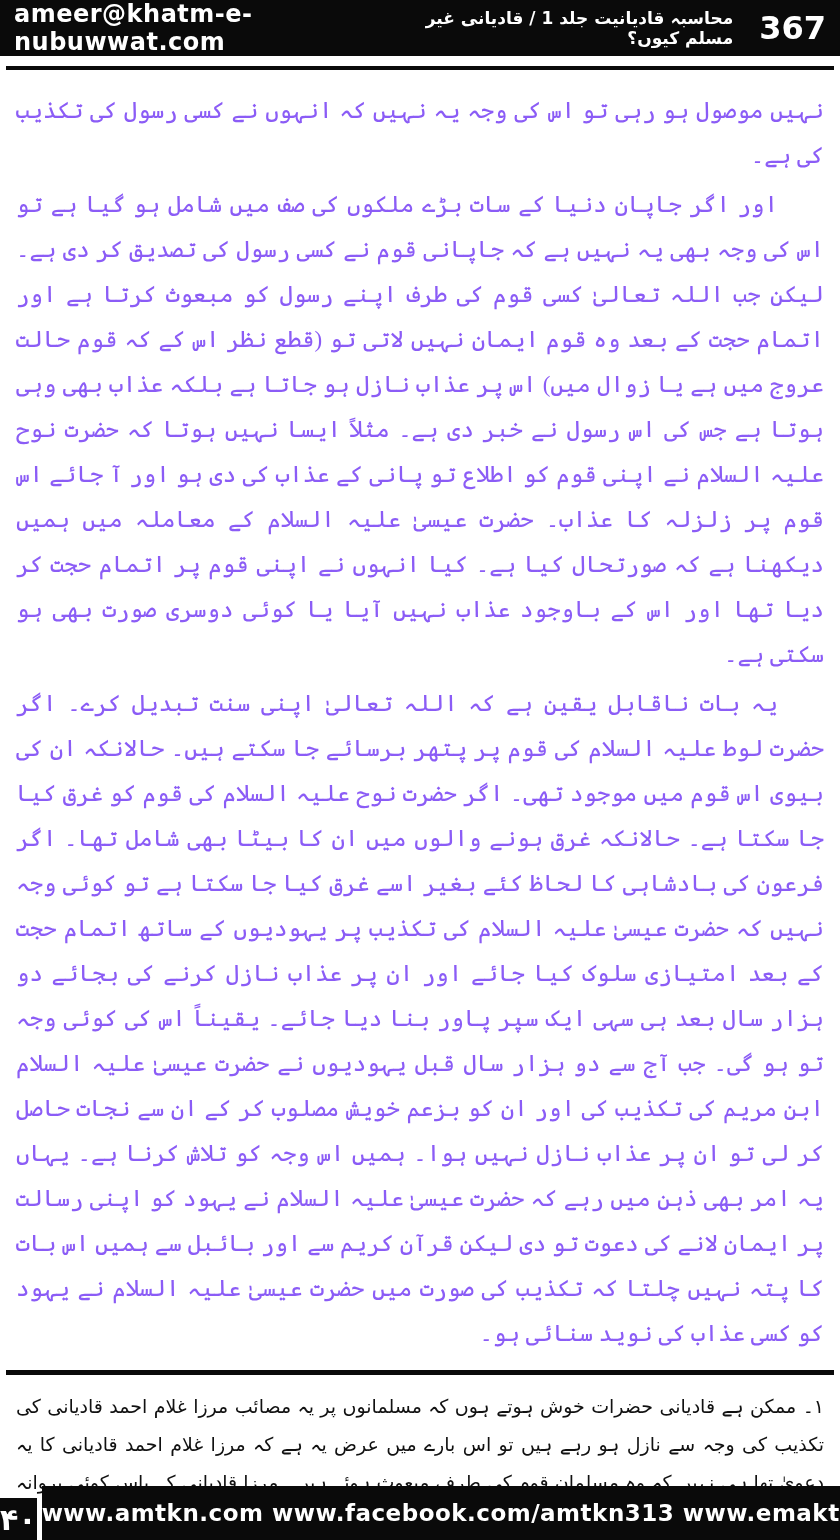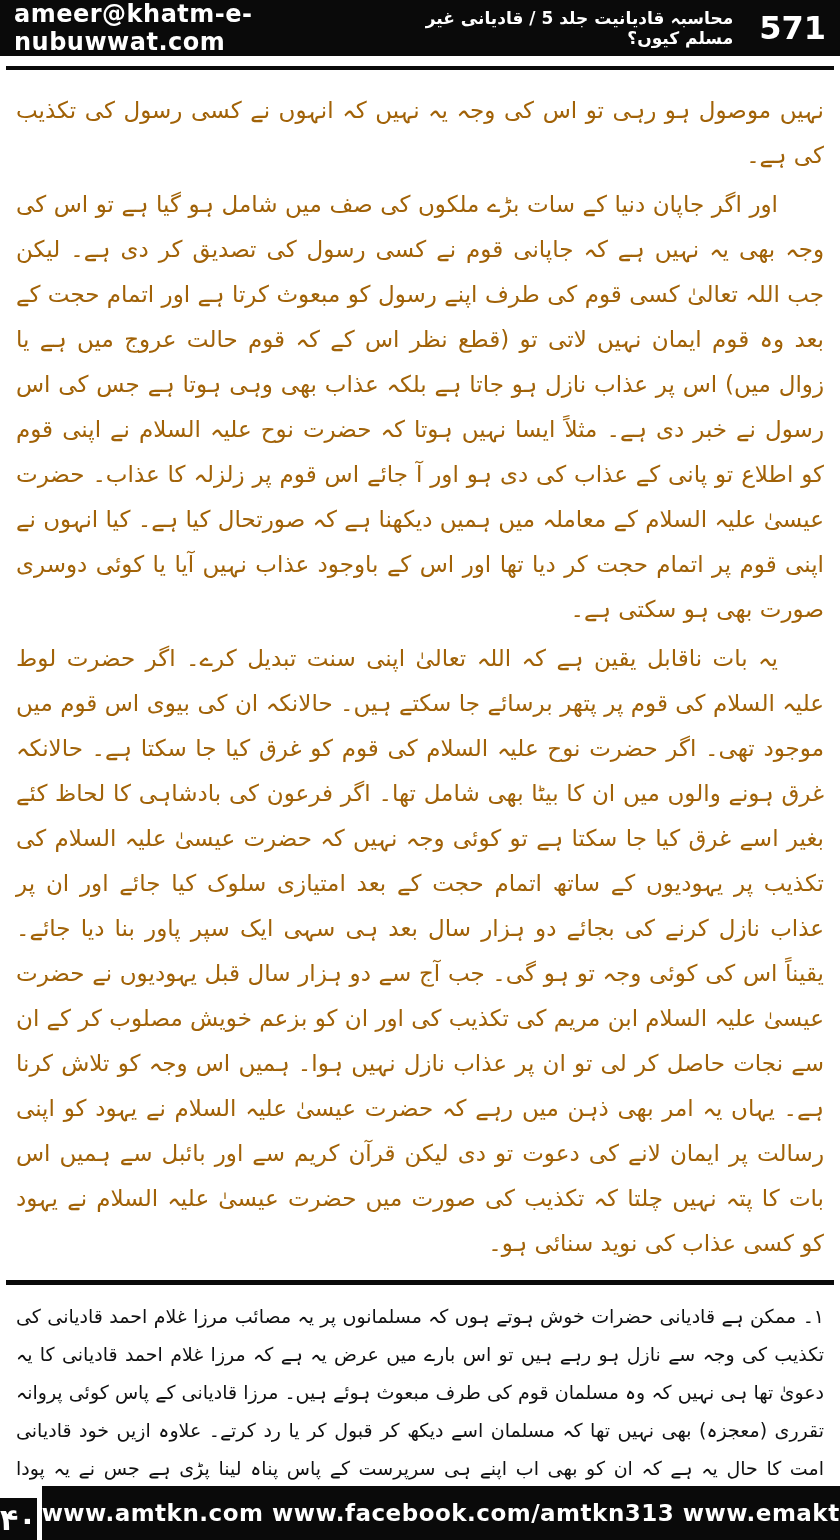--- a/index.html
+++ b/index.html
@@ -48,21 +48,22 @@
   .header-rule {
     height: 4px;
     background: #0a0a0a;
     margin: 10px 6px 0 6px;
   }
   
   .body-text {
     direction: rtl;
     text-align: justify;
     padding: 18px 16px 0 16px;
-    color: #a16207;
+    color: #8b5cf6;
+    font-family: Liberation Serif, serif;
   }
   .body-text p {
     font-size: 23px;
     line-height: 45px;
     margin-bottom: 4px;
   }
   .body-text p.indent { text-indent: 46px; }
   
   .footnote-rule {
     height: 5px;
@@ -117,22 +118,22 @@
   }
 </style>
 </head>
 <body>
 
 <div class="page">
 
   <div class="header-bar">
     <span class="header-email">ameer@khatm-e-nubuwwat.com</span>
     <span class="header-right">
-      <span class="header-pageno">571</span>
-      <span class="header-title">محاسبہ قادیانیت جلد 5 / قادیانی غیر مسلم کیوں؟</span>
+      <span class="header-pageno">367</span>
+      <span class="header-title">محاسبہ قادیانیت جلد 1 / قادیانی غیر مسلم کیوں؟</span>
     </span>
   </div>
   <div class="header-rule"></div>
 
   <div class="body-text">
     <p>نہیں موصول ہو رہی تو اس کی وجہ یہ نہیں کہ انہوں نے کسی رسول کی تکذیب کی ہے۔</p>
     <p class="indent">اور اگر جاپان دنیا کے سات بڑے ملکوں کی صف میں شامل ہو گیا ہے تو اس کی وجہ بھی یہ نہیں ہے کہ جاپانی قوم نے کسی رسول کی تصدیق کر دی ہے۔ لیکن جب اللہ تعالیٰ کسی قوم کی طرف اپنے رسول کو مبعوث کرتا ہے اور اتمام حجت کے بعد وہ قوم ایمان نہیں لاتی تو (قطع نظر اس کے کہ قوم حالت عروج میں ہے یا زوال میں) اس پر عذاب نازل ہو جاتا ہے بلکہ عذاب بھی وہی ہوتا ہے جس کی اس رسول نے خبر دی ہے۔ مثلاً ایسا نہیں ہوتا کہ حضرت نوح علیہ السلام نے اپنی قوم کو اطلاع تو پانی کے عذاب کی دی ہو اور آ جائے اس قوم پر زلزلہ کا عذاب۔ حضرت عیسیٰ علیہ السلام کے معاملہ میں ہمیں دیکھنا ہے کہ صورتحال کیا ہے۔ کیا انہوں نے اپنی قوم پر اتمام حجت کر دیا تھا اور اس کے باوجود عذاب نہیں آیا یا کوئی دوسری صورت بھی ہو سکتی ہے۔</p>
     <p class="indent">یہ بات ناقابل یقین ہے کہ اللہ تعالیٰ اپنی سنت تبدیل کرے۔ اگر حضرت لوط علیہ السلام کی قوم پر پتھر برسائے جا سکتے ہیں۔ حالانکہ ان کی بیوی اس قوم میں موجود تھی۔ اگر حضرت نوح علیہ السلام کی قوم کو غرق کیا جا سکتا ہے۔ حالانکہ غرق ہونے والوں میں ان کا بیٹا بھی شامل تھا۔ اگر فرعون کی بادشاہی کا لحاظ کئے بغیر اسے غرق کیا جا سکتا ہے تو کوئی وجہ نہیں کہ حضرت عیسیٰ علیہ السلام کی تکذیب پر یہودیوں کے ساتھ اتمام حجت کے بعد امتیازی سلوک کیا جائے اور ان پر عذاب نازل کرنے کی بجائے دو ہزار سال بعد ہی سہی ایک سپر پاور بنا دیا جائے۔ یقیناً اس کی کوئی وجہ تو ہو گی۔ جب آج سے دو ہزار سال قبل یہودیوں نے حضرت عیسیٰ علیہ السلام ابن مریم کی تکذیب کی اور ان کو بزعم خویش مصلوب کر کے ان سے نجات حاصل کر لی تو ان پر عذاب نازل نہیں ہوا۔ ہمیں اس وجہ کو تلاش کرنا ہے۔ یہاں یہ امر بھی ذہن میں رہے کہ حضرت عیسیٰ علیہ السلام نے یہود کو اپنی رسالت پر ایمان لانے کی دعوت تو دی لیکن قرآن کریم سے اور بائبل سے ہمیں اس بات کا پتہ نہیں چلتا کہ تکذیب کی صورت میں حضرت عیسیٰ علیہ السلام نے یہود کو کسی عذاب کی نوید سنائی ہو۔</p>
   </div>
 

